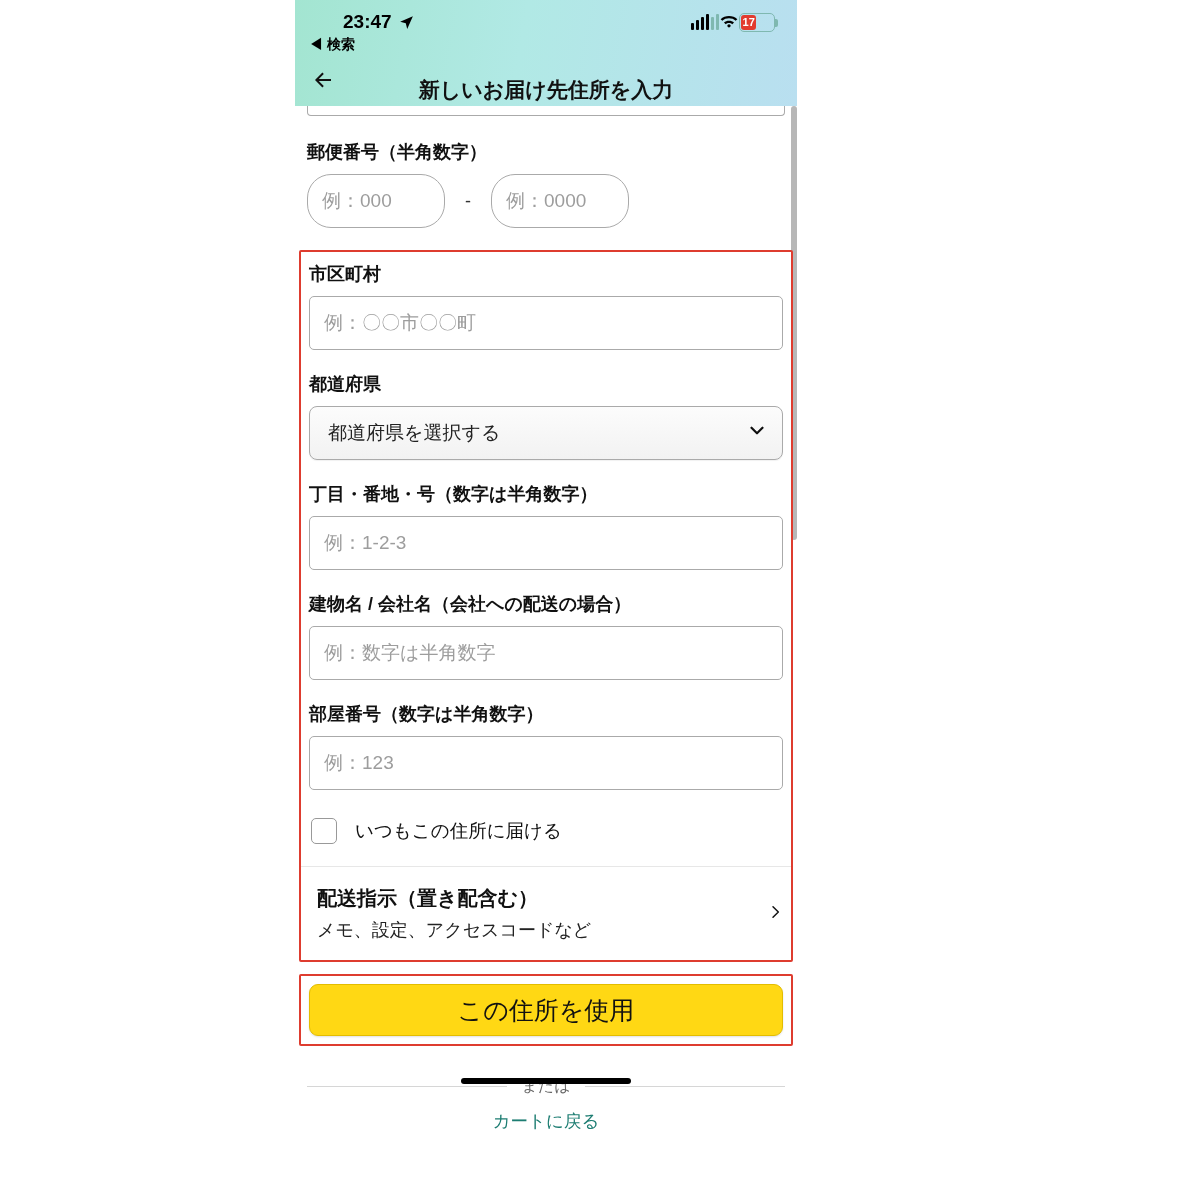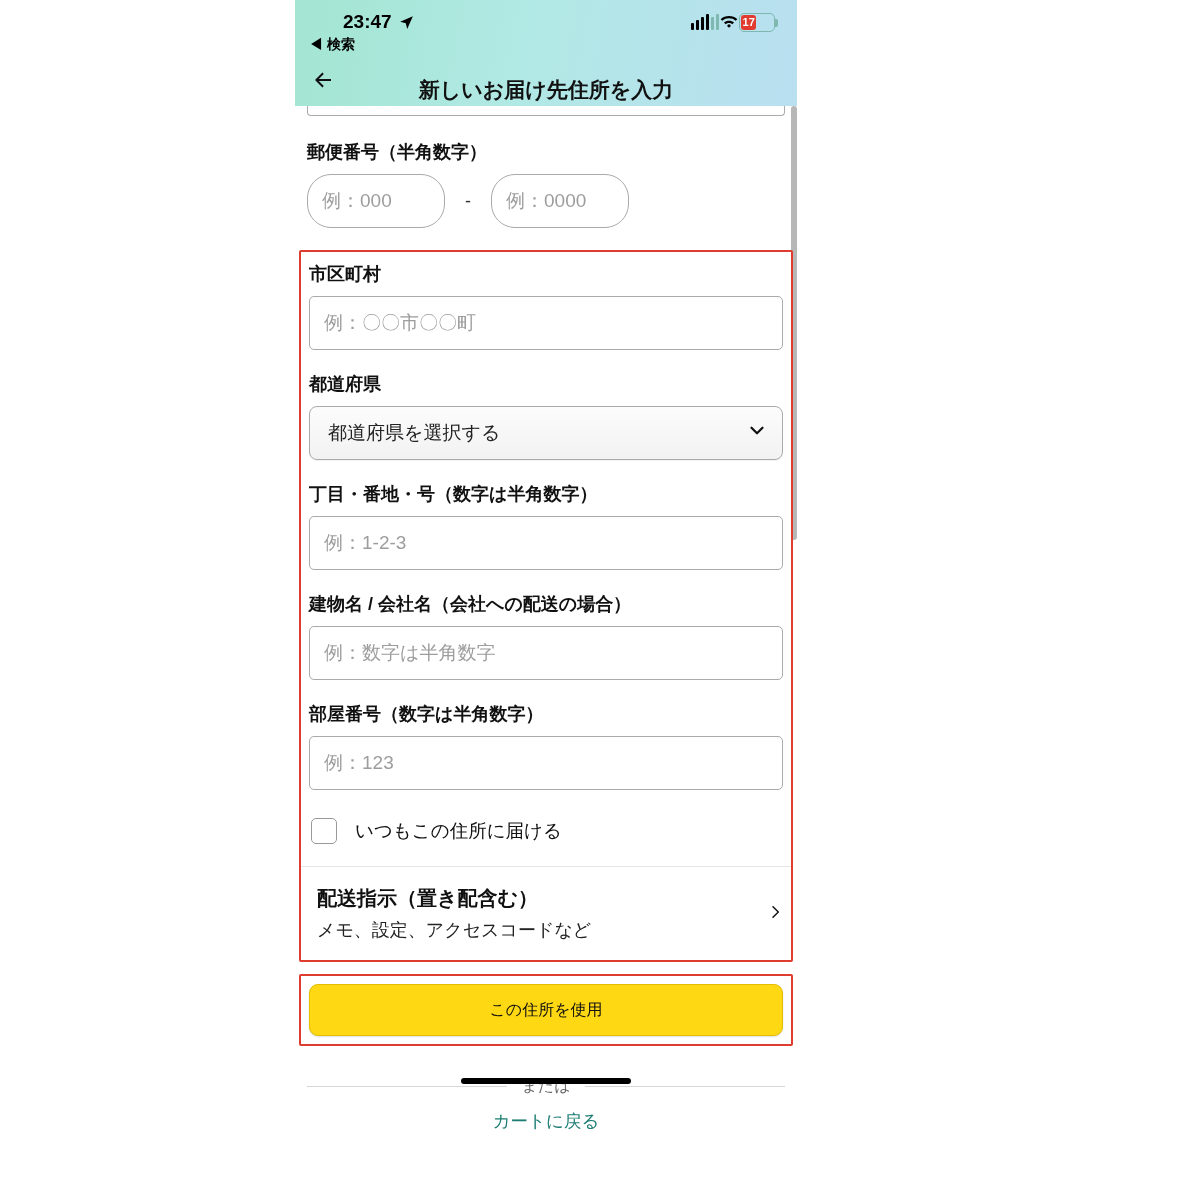--- a/index.html
+++ b/index.html
@@ -191,21 +191,21 @@
     border-radius: 2px;
     padding: 8px;
     margin: 0 -8px 0 -8px;
   }
   .primary-btn {
     width: 100%;
     height: 52px;
     background: #ffd814;
     border: 1px solid #e3bd00;
     border-radius: 9px;
-    font-size: 16px;
+    font-size: 25px;
     color: #111;
     display: flex;
     align-items: center;
     justify-content: center;
     box-shadow: 0 1px 2px rgba(0,0,0,0.12);
   }
   .or-row {
     margin-top: 30px;
     display: flex;
     align-items: center;

